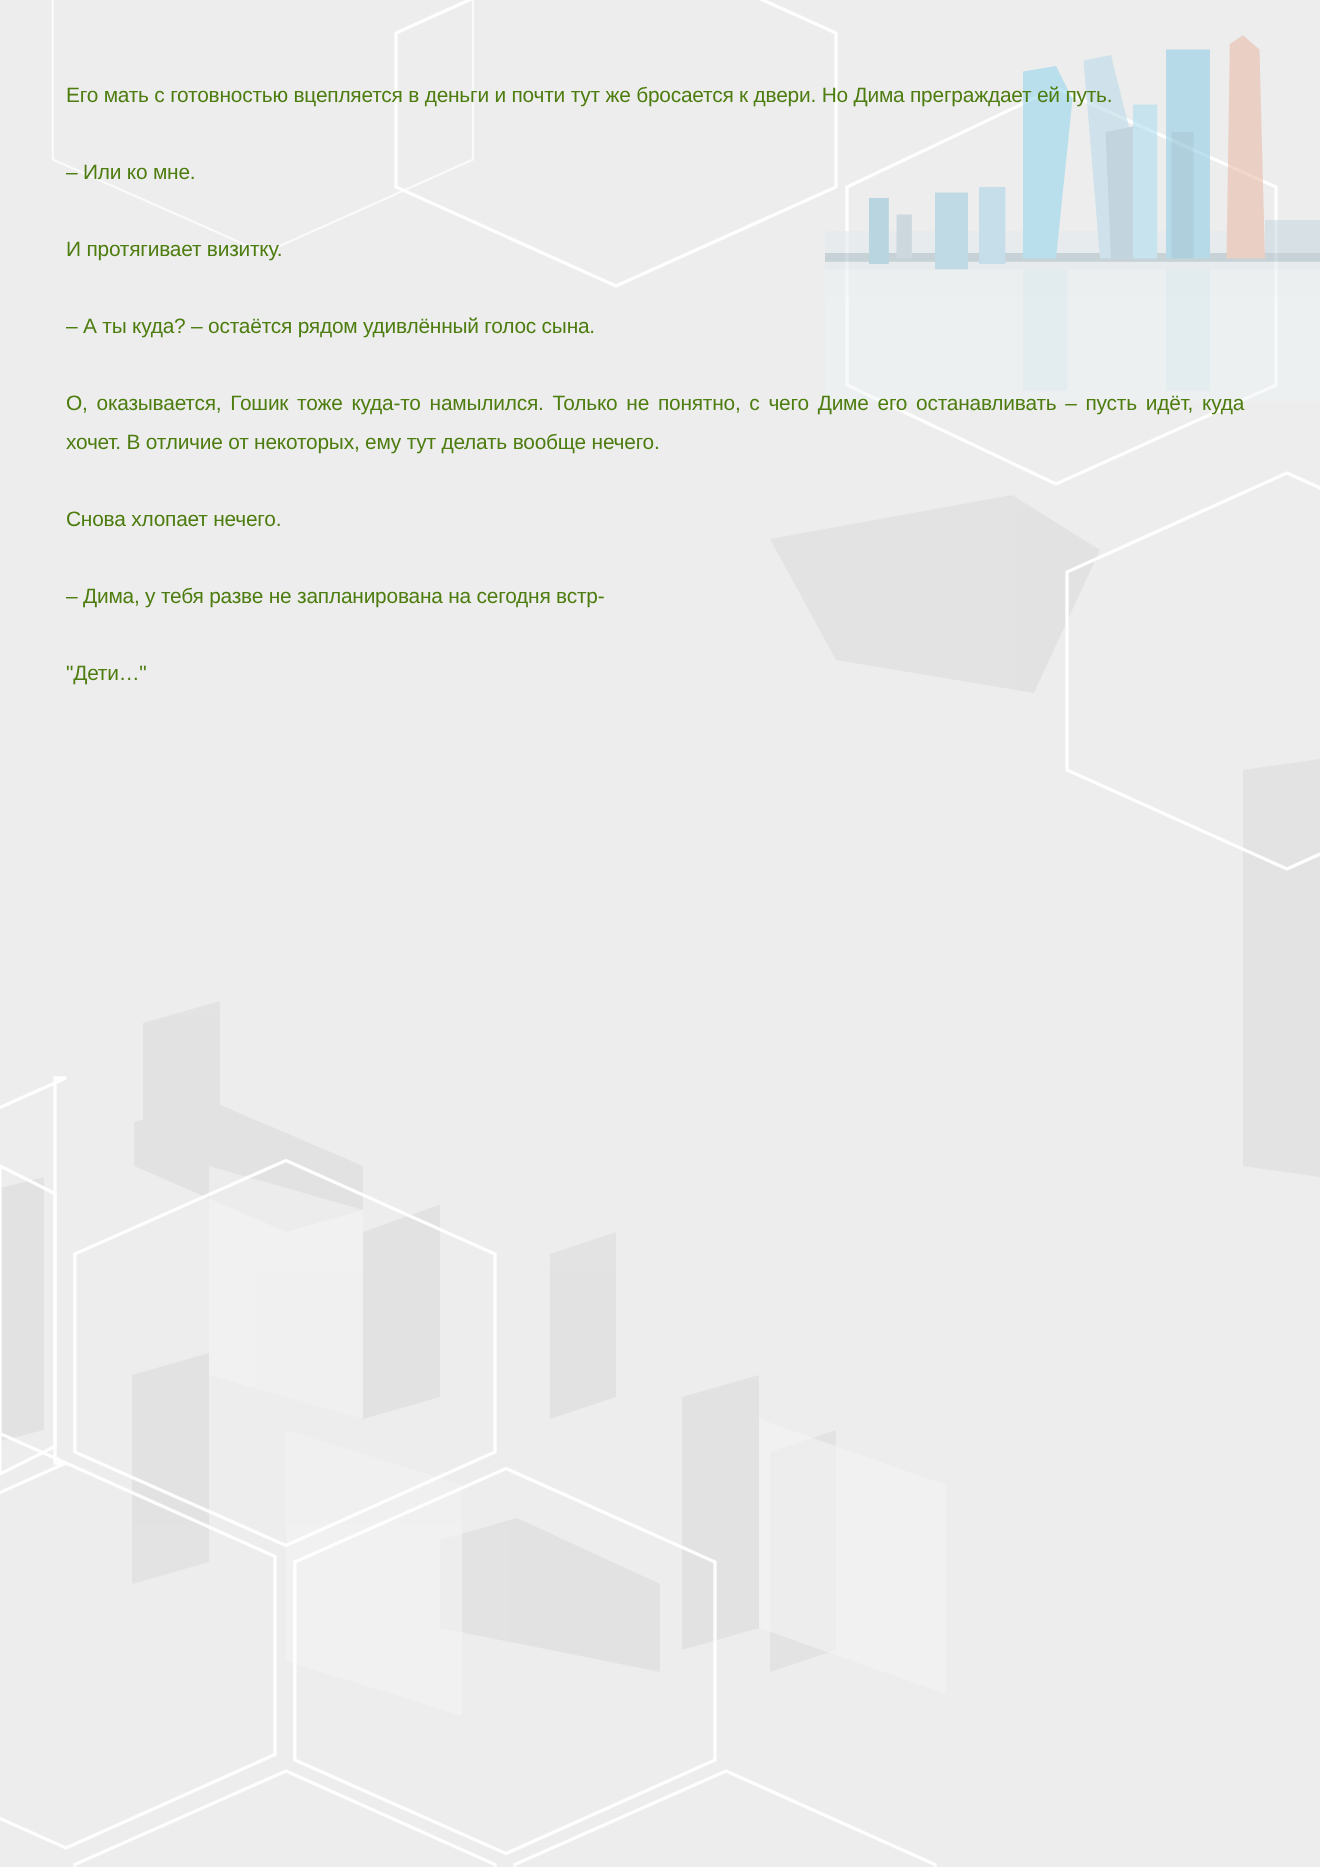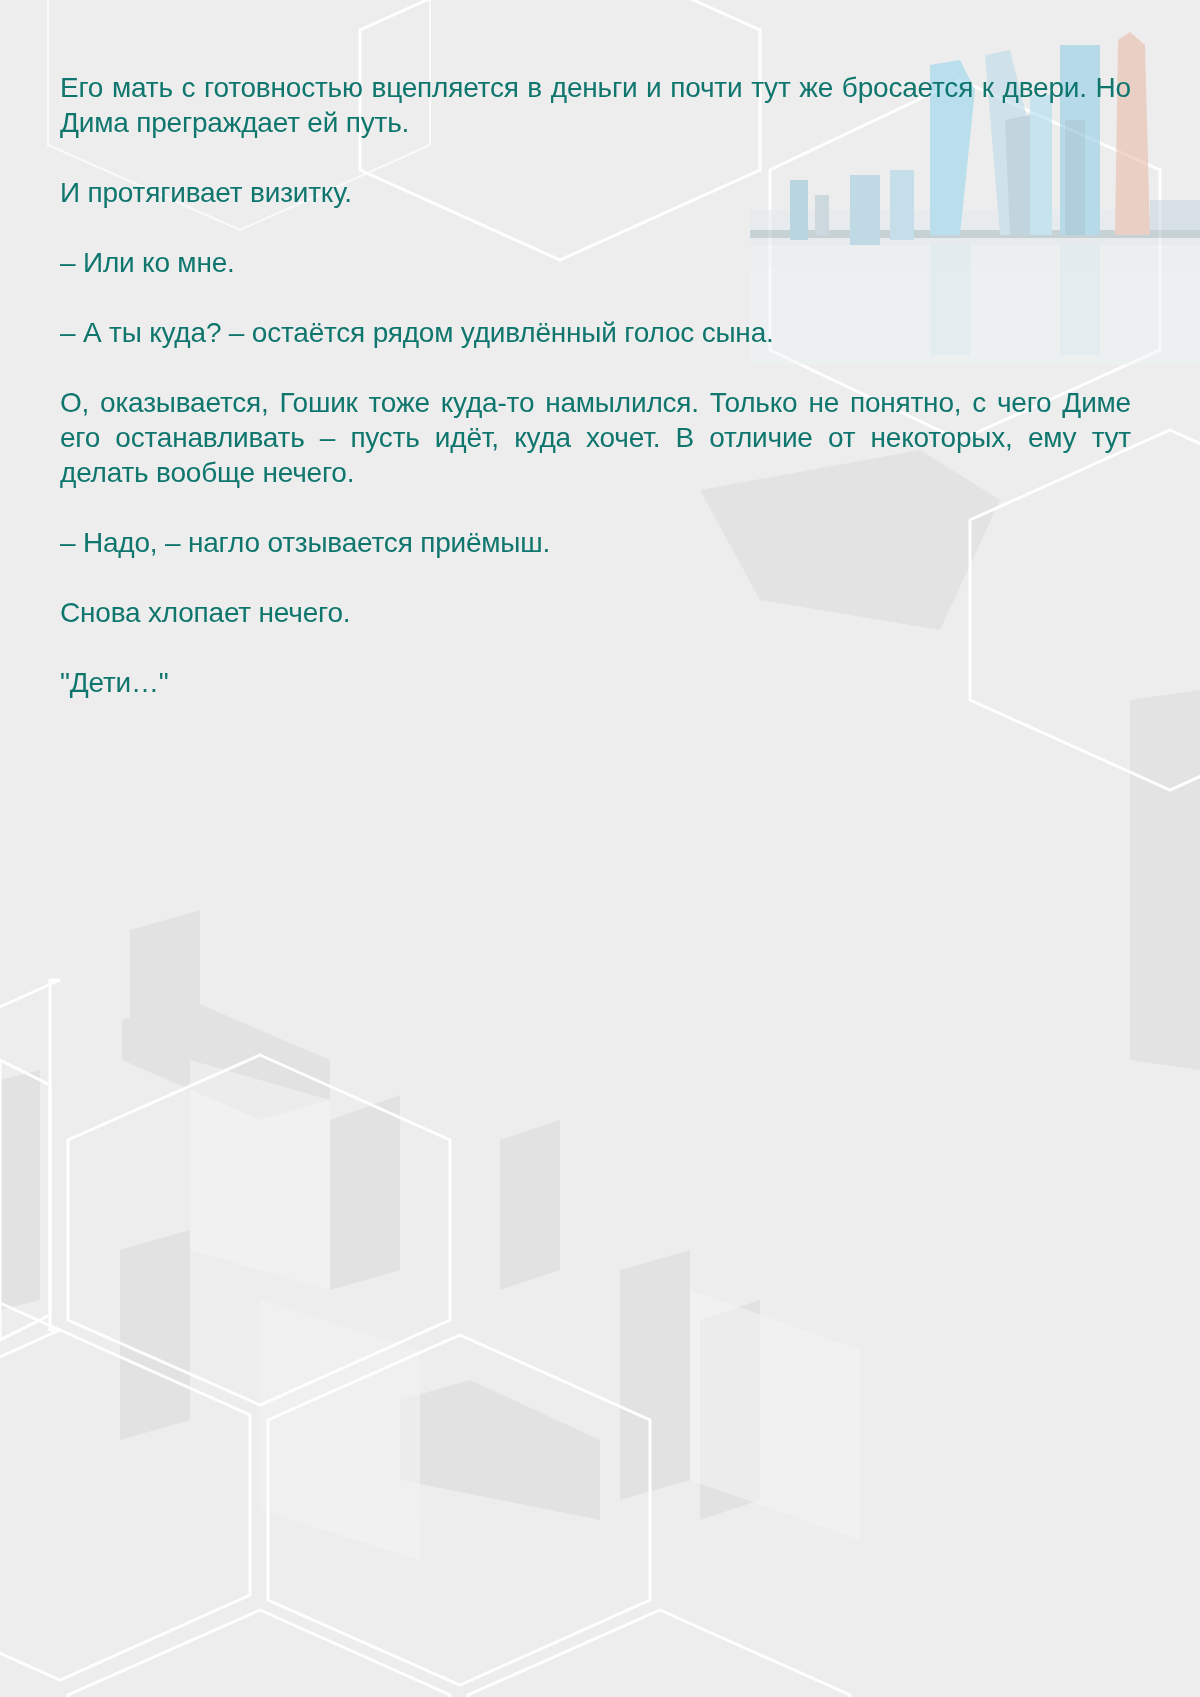--- a/index.html
+++ b/index.html
@@ -18,22 +18,22 @@
       position: absolute;
       left: 0; top: 0;
       width: 1200px; height: 1697px;
       pointer-events: none;
     }
     .page-content {
       position: absolute;
       left: 60px;
       top: 70px;
       width: 1071px;
-      color: #0f766e;
-      font-size: 28px;
+      color: #4d7c0f;
+      font-size: 19px;
       line-height: 35px;
       letter-spacing: -0.2px;
     }
     .para {
       margin: 0 0 35px 0;
       text-align: justify;
       text-align-last: left;
     }
   </style>
 </head>
@@ -96,20 +96,20 @@
     <polygon points="1118,40 1130,32 1145,45 1150,235 1115,235" fill="#e7b8a4"></polygon>
     <rect x="1150" y="200" width="50" height="30" fill="#c6d7de"></rect>
     <rect x="750" y="245" width="450" height="120" fill="#eef2f4" opacity="0.8"></rect>
     <rect x="930" y="245" width="40" height="110" fill="#cfe6ef" opacity="0.6"></rect>
     <rect x="1060" y="245" width="40" height="110" fill="#cfe6ef" opacity="0.6"></rect>
   </g>
 </svg>
 
 <div class="page-content">
   <p class="para">Его мать с готовностью вцепляется в деньги и почти тут же бросается к двери. Но Дима преграждает ей путь.</p>
+  <p class="para">– Или ко мне.</p>
   <p class="para">И протягивает визитку.</p>
-  <p class="para">– Или ко мне.</p>
   <p class="para">– А ты куда? – остаётся рядом удивлённый голос сына.</p>
   <p class="para">О, оказывается, Гошик тоже куда-то намылился. Только не понятно, с чего Диме его останавливать – пусть идёт, куда хочет. В отличие от некоторых, ему тут делать вообще нечего.</p>
-  <p class="para">– Надо, – нагло отзывается приёмыш.</p>
   <p class="para">Снова хлопает нечего.</p>
+  <p class="para">– Дима, у тебя разве не запланирована на сегодня встр-</p>
   <p class="para">"Дети…"</p>
 </div>
 
 </body></html>

